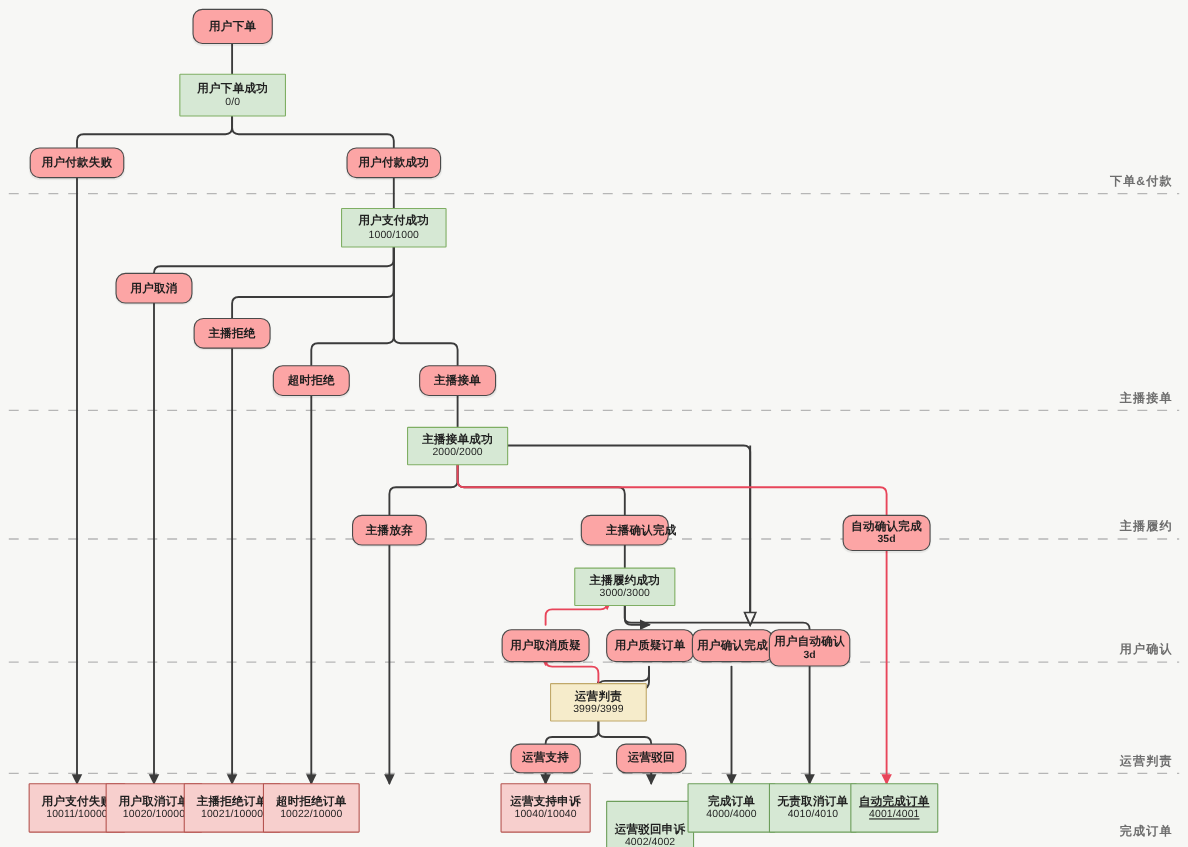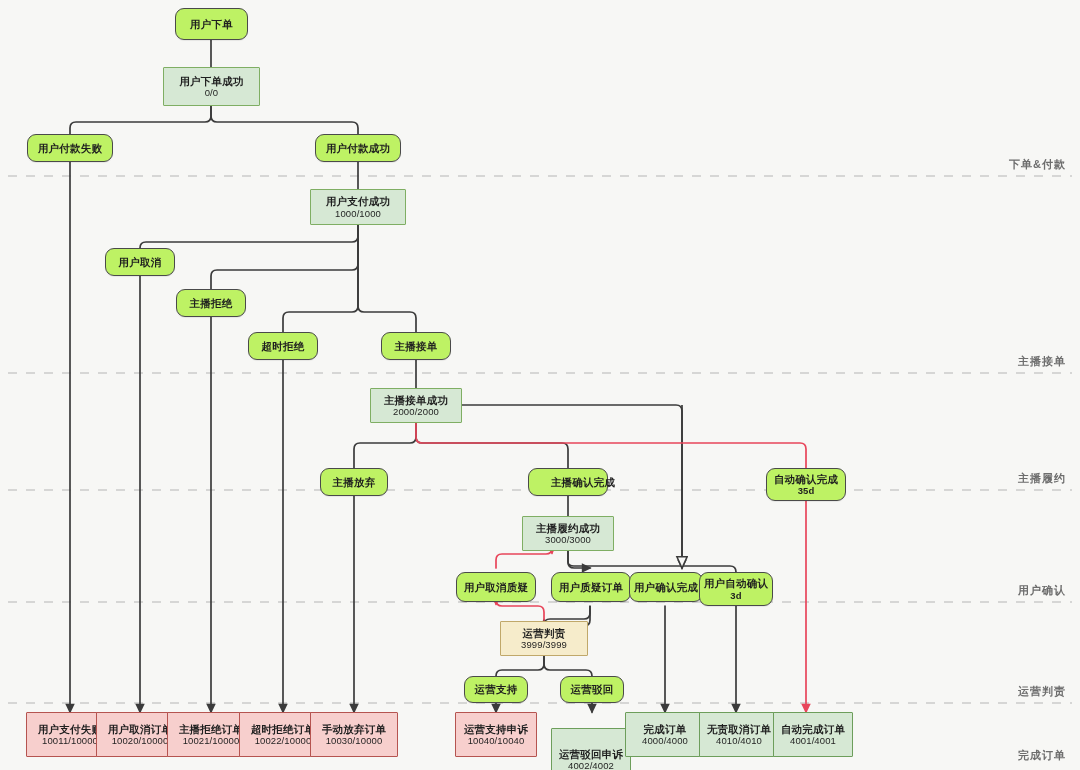--- a/index.html
+++ b/index.html
@@ -21,21 +21,21 @@
     line-height:1.18;
     color:#1f1f1f;
     z-index:5;
   }
   .node .t1{font-size:10.5px;font-weight:600;letter-spacing:.2px;white-space:nowrap;}
   .node .t2{font-size:9.5px;font-weight:400;letter-spacing:.1px;white-space:nowrap;}
   .node .t2.bold{font-weight:700;}
 
   
   .n-state{
-    background:#bef264;
+    background:#fca5a5;
     border:1.3px solid #4a4a4a;
     border-radius:9px;
     box-shadow:0 1px 1px rgba(0,0,0,.07);
   }
   
   .n-green{
     background:#d6e8d4;
     border:1.3px solid #7fae63;
     border-radius:1px;
   }
@@ -278,42 +278,38 @@
     <span class="t2">10020/10000</span>
   </div>
   <div class="node n-pink" style="left:167px;top:712px;width:88px;height:45px;">
     <span class="t1">主播拒绝订单</span>
     <span class="t2">10021/10000</span>
   </div>
   <div class="node n-pink" style="left:239px;top:712px;width:88px;height:45px;">
     <span class="t1">超时拒绝订单</span>
     <span class="t2">10022/10000</span>
   </div>
-  <div class="node n-pink" style="left:310px;top:712px;width:88px;height:45px;">
-    <span class="t1">手动放弃订单</span>
-    <span class="t2">10030/10000</span>
-  </div>
   <div class="node n-pink" style="left:455px;top:712px;width:82px;height:45px;">
     <span class="t1">运营支持申诉</span>
     <span class="t2">10040/10040</span>
   </div>
 
   <div class="node n-greenterm" style="left:551px;top:712px;width:80px;height:63px;margin-top:16px;">
     <span class="t1">运营驳回申诉</span>
     <span class="t2">4002/4002</span>
   </div>
   <div class="node n-greenterm" style="left:625px;top:712px;width:80px;height:45px;">
     <span class="t1">完成订单</span>
     <span class="t2">4000/4000</span>
   </div>
   <div class="node n-greenterm" style="left:699px;top:712px;width:80px;height:45px;">
     <span class="t1">无责取消订单</span>
     <span class="t2">4010/4010</span>
   </div>
-  <div class="node n-greenterm" style="left:773px;top:712px;width:80px;height:45px;">
+  <div class="node n-greenterm" style="left:773px;top:712px;width:80px;height:45px;text-decoration:underline;">
     <span class="t1">自动完成订单</span>
     <span class="t2">4001/4001</span>
   </div>
 
   <div class="lane-label" style="top:157px;">下单&amp;付款</div>
   <div class="lane-label" style="top:354px;">主播接单</div>
   <div class="lane-label" style="top:471px;">主播履约</div>
   <div class="lane-label" style="top:583px;margin-left:20px;">用户确认</div>
   <div class="lane-label" style="top:684px;">运营判责</div>
   <div class="lane-label" style="top:748px;">完成订单</div>

